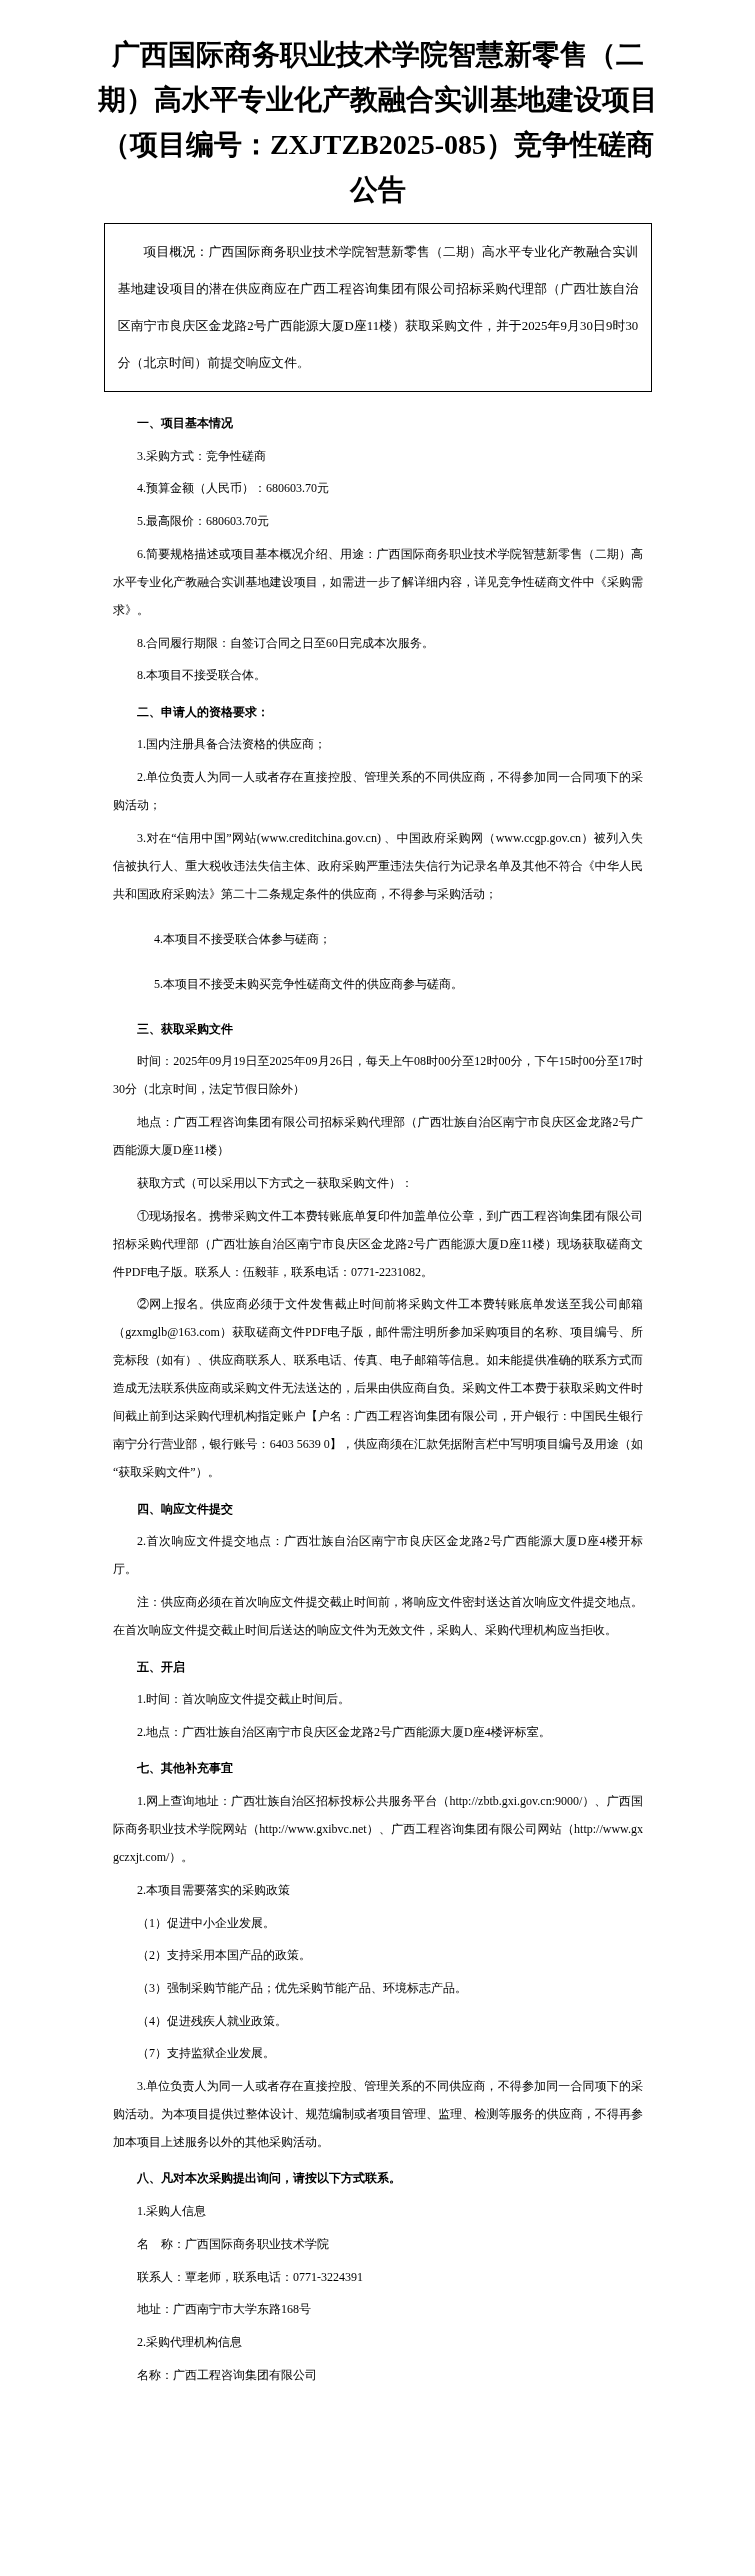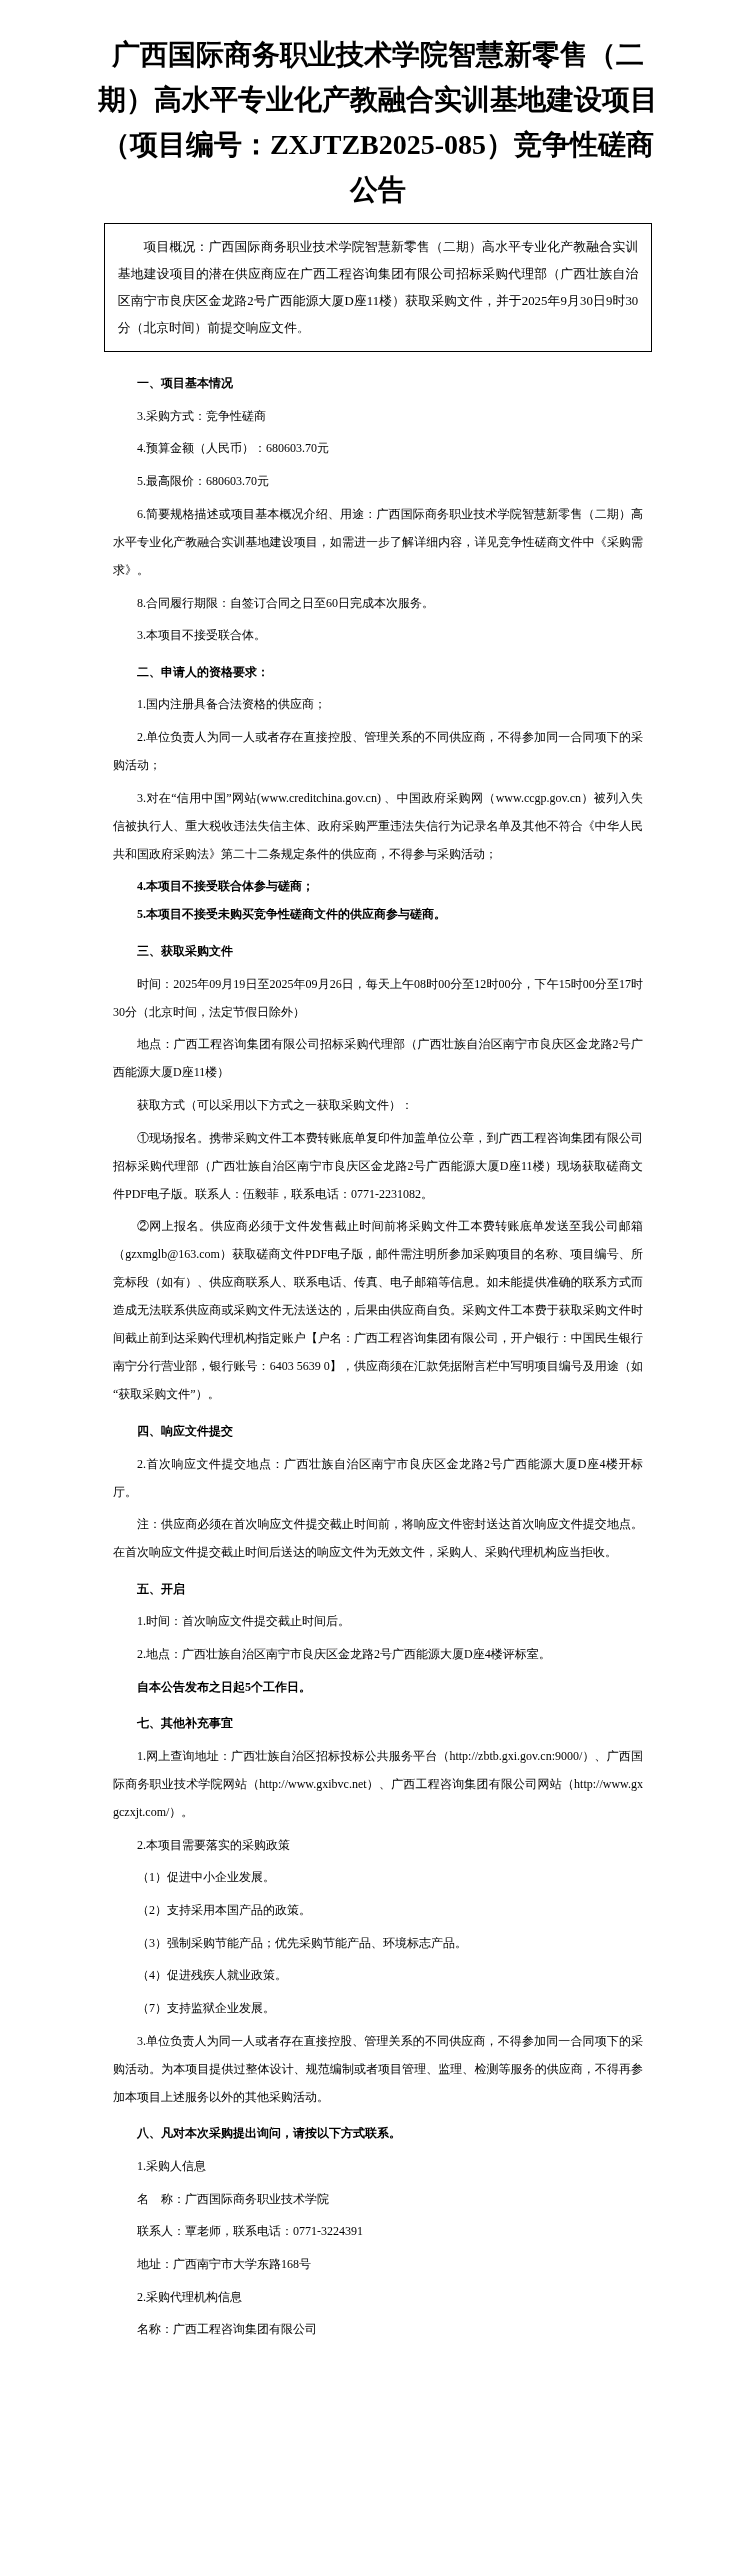--- a/index.html
+++ b/index.html
@@ -21,77 +21,76 @@
     line-height: 45px;
     font-weight: bold;
     text-align: center;
     margin: 0 -21px 11.3px -21px;
   }
   .overview-box {
     border: 1.9px solid #000;
     margin: 7px -9.4px 17px -9.4px;
     padding: 9.4px 13.2px;
     font-size: 12.8px;
-    line-height: 27px;
+    line-height: 37px;
     text-align: justify;
     text-indent: 2em;
   }
   .blocks p {
     margin: 0;
     padding: 0;
     font-size: 12px;
     line-height: 28px;
     text-align: justify;
     text-indent: 2em;
     word-break: break-all;
   }
   .blocks p.para { margin: 4.7px 0; }
   .blocks p.heading {
     font-weight: bold;
     margin: 8.5px 0 4.7px 0;
   }
-  .blocks p.para-tight { margin: 0; font-weight: bold; }
+  .blocks p.para-tight { margin: 17px; }
 </style>
 </head>
 <body>
 
 <div class="doc">
   <h1 class="title">广西国际商务职业技术学院智慧新零售（二期）高水平专业化产教融合实训基地建设项目（项目编号：ZXJTZB2025-085）竞争性磋商公告</h1>
 
   <div class="overview-box">
     <span>项目概况：广西国际商务职业技术学院智慧新零售（二期）高水平专业化产教融合实训基地建设项目的潜在供应商应在广西工程咨询集团有限公司招标采购代理部（广西壮族自治区南宁市良庆区金龙路2号广西能源大厦D座11楼）获取采购文件，并于2025年9月30日9时30分（北京时间）前提交响应文件。</span>
   </div>
 
   <div class="blocks">
       <p class="heading">一、项目基本情况</p>
       <p class="para">3.采购方式：竞争性磋商</p>
       <p class="para">4.预算金额（人民币）：680603.70元</p>
       <p class="para">5.最高限价：680603.70元</p>
       <p class="para">6.简要规格描述或项目基本概况介绍、用途：广西国际商务职业技术学院智慧新零售（二期）高水平专业化产教融合实训基地建设项目，如需进一步了解详细内容，详见竞争性磋商文件中《采购需求》。</p>
       <p class="para">8.合同履行期限：自签订合同之日至60日完成本次服务。</p>
-      <p class="para">3.本项目不接受联合体。</p>
+      <p class="para">8.本项目不接受联合体。</p>
       <p class="heading">二、申请人的资格要求：</p>
       <p class="para">1.国内注册具备合法资格的供应商；</p>
       <p class="para">2.单位负责人为同一人或者存在直接控股、管理关系的不同供应商，不得参加同一合同项下的采购活动；</p>
       <p class="para">3.对在“信用中国”网站(www.creditchina.gov.cn) 、中国政府采购网（www.ccgp.gov.cn）被列入失信被执行人、重大税收违法失信主体、政府采购严重违法失信行为记录名单及其他不符合《中华人民共和国政府采购法》第二十二条规定条件的供应商，不得参与采购活动；</p>
       <p class="para-tight">4.本项目不接受联合体参与磋商；</p>
       <p class="para-tight">5.本项目不接受未购买竞争性磋商文件的供应商参与磋商。</p>
       <p class="heading">三、获取采购文件</p>
       <p class="para">时间：2025年09月19日至2025年09月26日，每天上午08时00分至12时00分，下午15时00分至17时30分（北京时间，法定节假日除外）</p>
       <p class="para">地点：广西工程咨询集团有限公司招标采购代理部（广西壮族自治区南宁市良庆区金龙路2号广西能源大厦D座11楼）</p>
       <p class="para">获取方式（可以采用以下方式之一获取采购文件）：</p>
       <p class="para">①现场报名。携带采购文件工本费转账底单复印件加盖单位公章，到广西工程咨询集团有限公司招标采购代理部（广西壮族自治区南宁市良庆区金龙路2号广西能源大厦D座11楼）现场获取磋商文件PDF电子版。联系人：伍毅菲，联系电话：0771-2231082。</p>
       <p class="para">②网上报名。供应商必须于文件发售截止时间前将采购文件工本费转账底单发送至我公司邮箱（gzxmglb@163.com）获取磋商文件PDF电子版，邮件需注明所参加采购项目的名称、项目编号、所竞标段（如有）、供应商联系人、联系电话、传真、电子邮箱等信息。如未能提供准确的联系方式而造成无法联系供应商或采购文件无法送达的，后果由供应商自负。采购文件工本费于获取采购文件时间截止前到达采购代理机构指定账户【户名：广西工程咨询集团有限公司，开户银行：中国民生银行南宁分行营业部，银行账号：6403 5639 0】，供应商须在汇款凭据附言栏中写明项目编号及用途（如“获取采购文件”）。</p>
       <p class="heading">四、响应文件提交</p>
       <p class="para">2.首次响应文件提交地点：广西壮族自治区南宁市良庆区金龙路2号广西能源大厦D座4楼开标厅。</p>
       <p class="para">注：供应商必须在首次响应文件提交截止时间前，将响应文件密封送达首次响应文件提交地点。在首次响应文件提交截止时间后送达的响应文件为无效文件，采购人、采购代理机构应当拒收。</p>
       <p class="heading">五、开启</p>
       <p class="para">1.时间：首次响应文件提交截止时间后。</p>
       <p class="para">2.地点：广西壮族自治区南宁市良庆区金龙路2号广西能源大厦D座4楼评标室。</p>
-      <p class="para-tight">自本公告发布之日起5个工作日。</p>
       <p class="heading">七、其他补充事宜</p>
       <p class="para">1.网上查询地址：广西壮族自治区招标投标公共服务平台（http://zbtb.gxi.gov.cn:9000/）、广西国际商务职业技术学院网站（http://www.gxibvc.net）、广西工程咨询集团有限公司网站（http://www.gxgczxjt.com/）。</p>
       <p class="para">2.本项目需要落实的采购政策</p>
       <p class="para">（1）促进中小企业发展。</p>
       <p class="para">（2）支持采用本国产品的政策。</p>
       <p class="para">（3）强制采购节能产品；优先采购节能产品、环境标志产品。</p>
       <p class="para">（4）促进残疾人就业政策。</p>
       <p class="para">（7）支持监狱企业发展。</p>
       <p class="para">3.单位负责人为同一人或者存在直接控股、管理关系的不同供应商，不得参加同一合同项下的采购活动。为本项目提供过整体设计、规范编制或者项目管理、监理、检测等服务的供应商，不得再参加本项目上述服务以外的其他采购活动。</p>
       <p class="heading">八、凡对本次采购提出询问，请按以下方式联系。</p>

